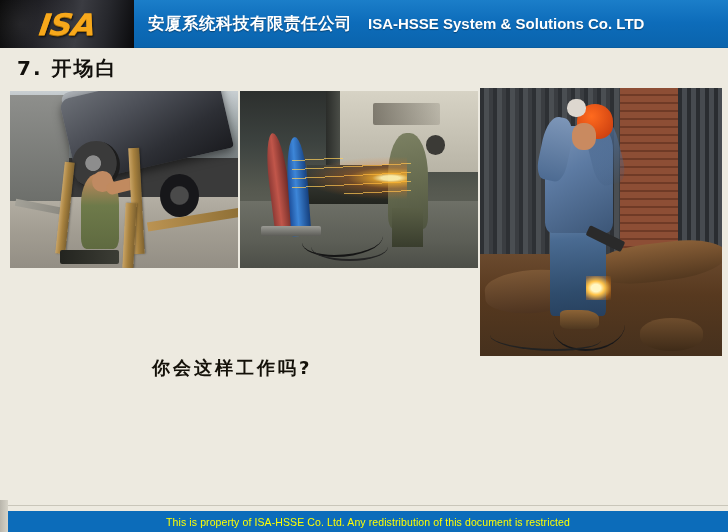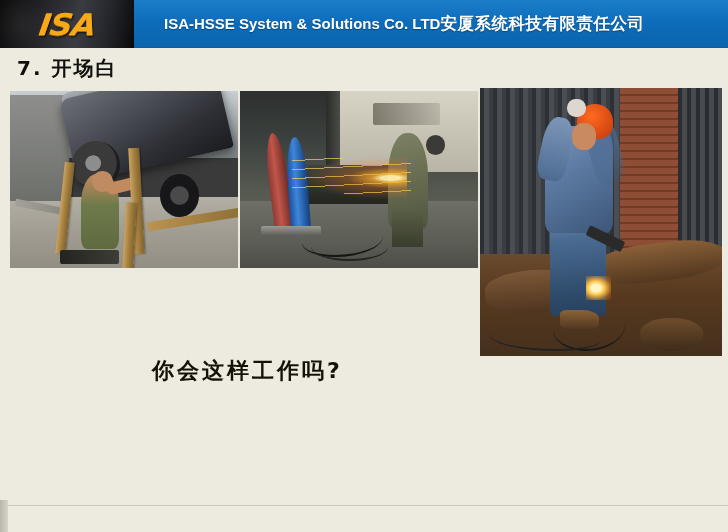--- a/index.html
+++ b/index.html
@@ -232,21 +232,21 @@
   #photo-torch .cable  { position:absolute; left:30%; top:80%; width:30%; height:18%;
                          border-bottom:2px solid #18181a; border-radius:0 0 55% 45%; }
   #photo-torch .cable2 { position:absolute; left:4%; top:88%; width:46%; height:10%;
                          border-bottom:2px solid #222; border-radius:0 0 40% 60%; }
 
   
   #center-question {
     position: absolute;
     left: 152px; top: 356px;
     font-family: "DejaVu Sans", "Liberation Sans", sans-serif;
-    font-size: 22px;
+    font-size: 18px;
     font-weight: 700;
     color: #141109;
     letter-spacing: 3px;
     white-space: nowrap;
   }
 
   
   #footer-divider {
     position: absolute;
     left: 0; top: 505px;
@@ -281,22 +281,22 @@
 
 <div id="slide">
 
   <div id="header">
 
     <div id="logo-block">
       <span id="logo-mark">ISA</span>
     </div>
 
     <div id="title-bar">
+      <span id="title-cn">安厦系统科技有限责任公司</span>
       <span id="title-en">ISA-HSSE  System &amp; Solutions Co. LTD</span>
-      <span id="title-cn">安厦系统科技有限责任公司</span>
     </div>
   </div>
 
   <div id="section-heading">7.  开场白</div>
 
   <div class="photo" id="photo-car">
     <div class="sky"></div>
     <div class="ground"></div>
     <div class="wallL"></div>
     <div class="plank2"></div>
@@ -352,14 +352,17 @@
     <div class="torch"></div>
     <div class="flame"></div>
     <div class="cable"></div>
     <div class="cable2"></div>
   </div>
 
   <div id="center-question">你会这样工作吗?</div>
 
   <div id="footer-divider"></div>
   <div id="left-rail"></div>
+  <div id="footer">
+    <span id="footer-text">This is property of ISA-HSSE Co. Ltd. Any redistribution of this document is restricted</span>
+  </div>
 
 </div>
 
 </body></html>

